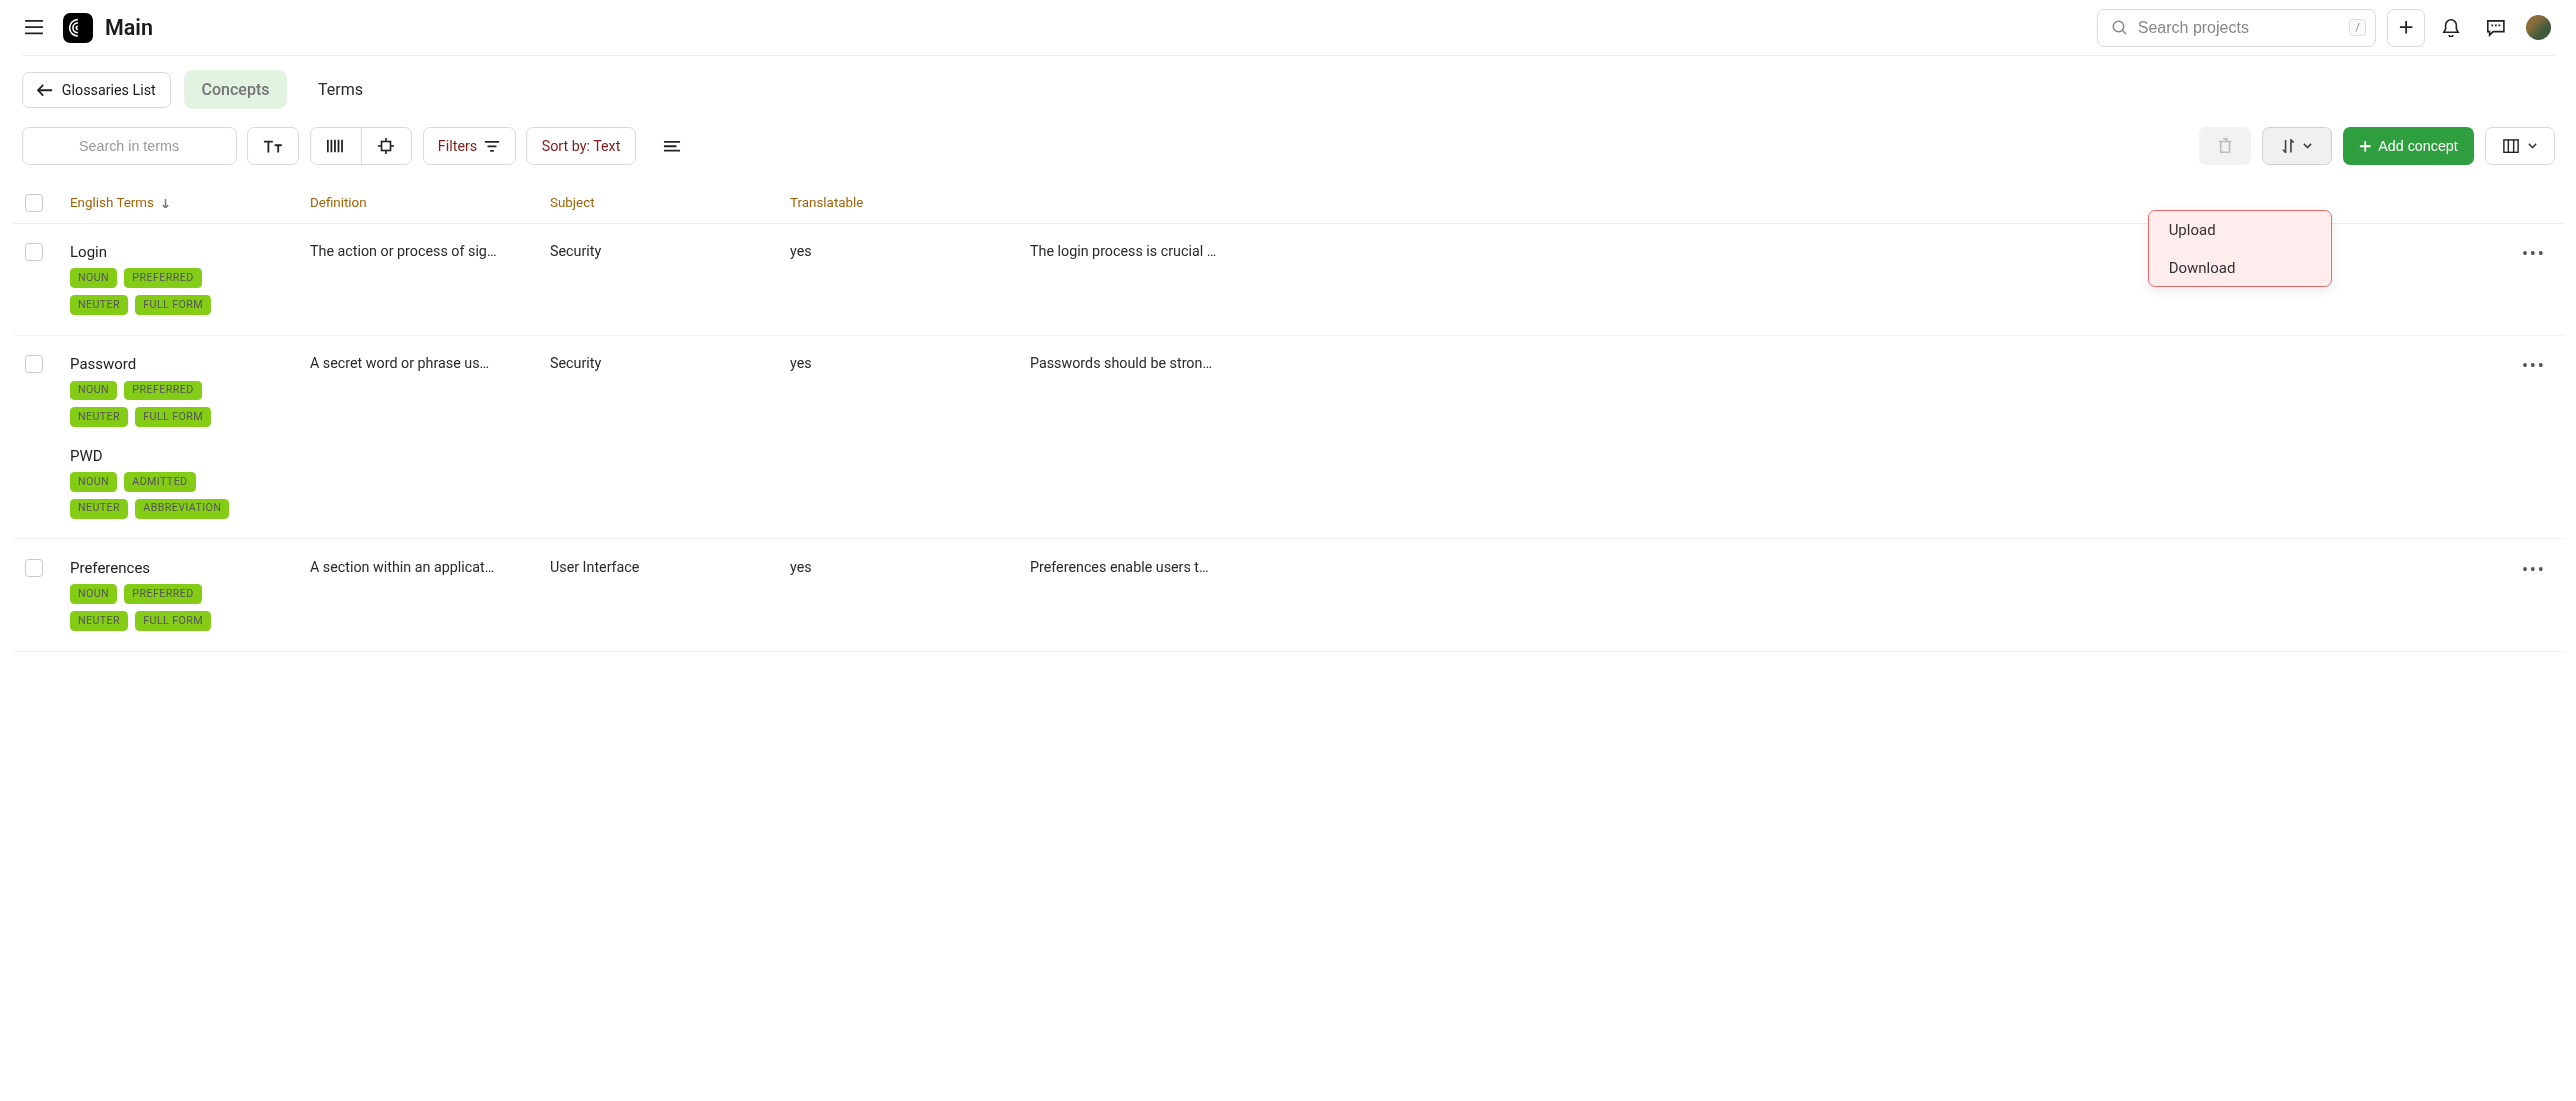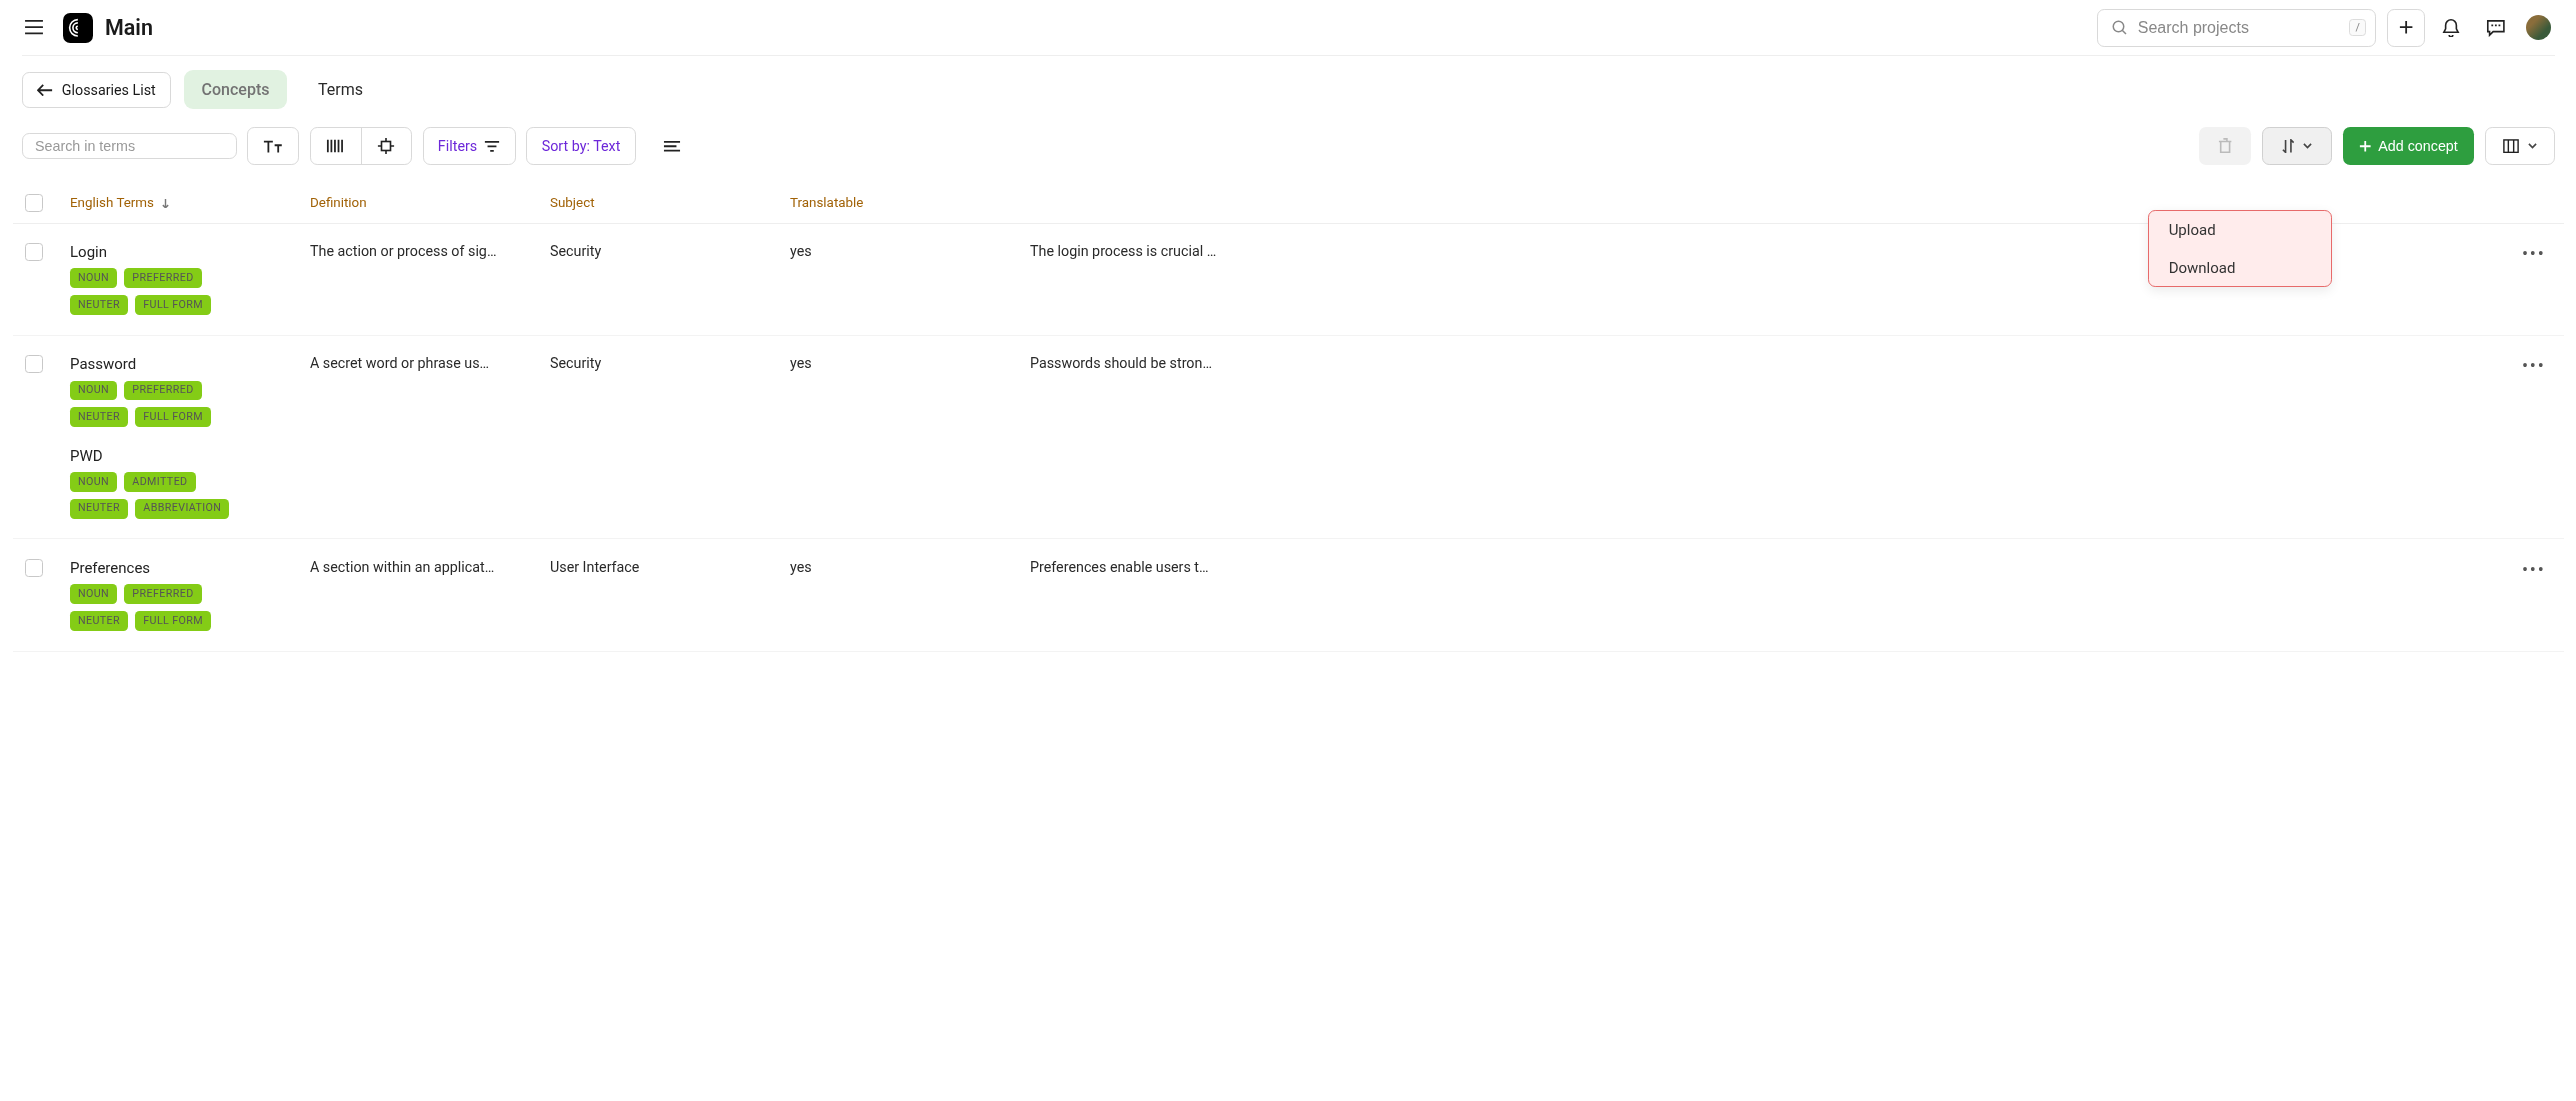--- a/index.html
+++ b/index.html
@@ -120,42 +120,43 @@
   }
   .tab-pill.inactive { color: #2a2a2a; }
   .toolbar {
     display: flex;
     align-items: center;
     padding: 3.6px 21.5px 18px 21.5px;
     gap: 10.7px;
   }
   .search-terms {
     width: 215px;
-    height: 26px;
+    height: 38px;
     border: 0.9px solid #d9d9d9;
     border-radius: 7.2px;
     padding: 0 12.5px;
     font-size: 14.3px;
     outline: none;
+    text-align: center;
   }
   .search-terms::placeholder { color: #999; }
   .tool-btn {
     height: 38px;
     min-width: 52px;
     padding: 0 14.3px;
     border: 0.9px solid #d9d9d9;
     border-radius: 7.2px;
     background: #fff;
     display: flex;
     align-items: center;
     justify-content: center;
     gap: 7.2px;
     font-size: 14.3px;
     cursor: pointer;
-    color: #6d28d9;
+    color: #7f1d1d;
   }
   .tool-btn.icononly { padding: 0; width: 52px; }
   .btn-group {
     display: flex;
     border: 0.9px solid #d9d9d9;
     border-radius: 7.2px;
     overflow: hidden;
     height: 38px;
   }
   .btn-group .seg {

